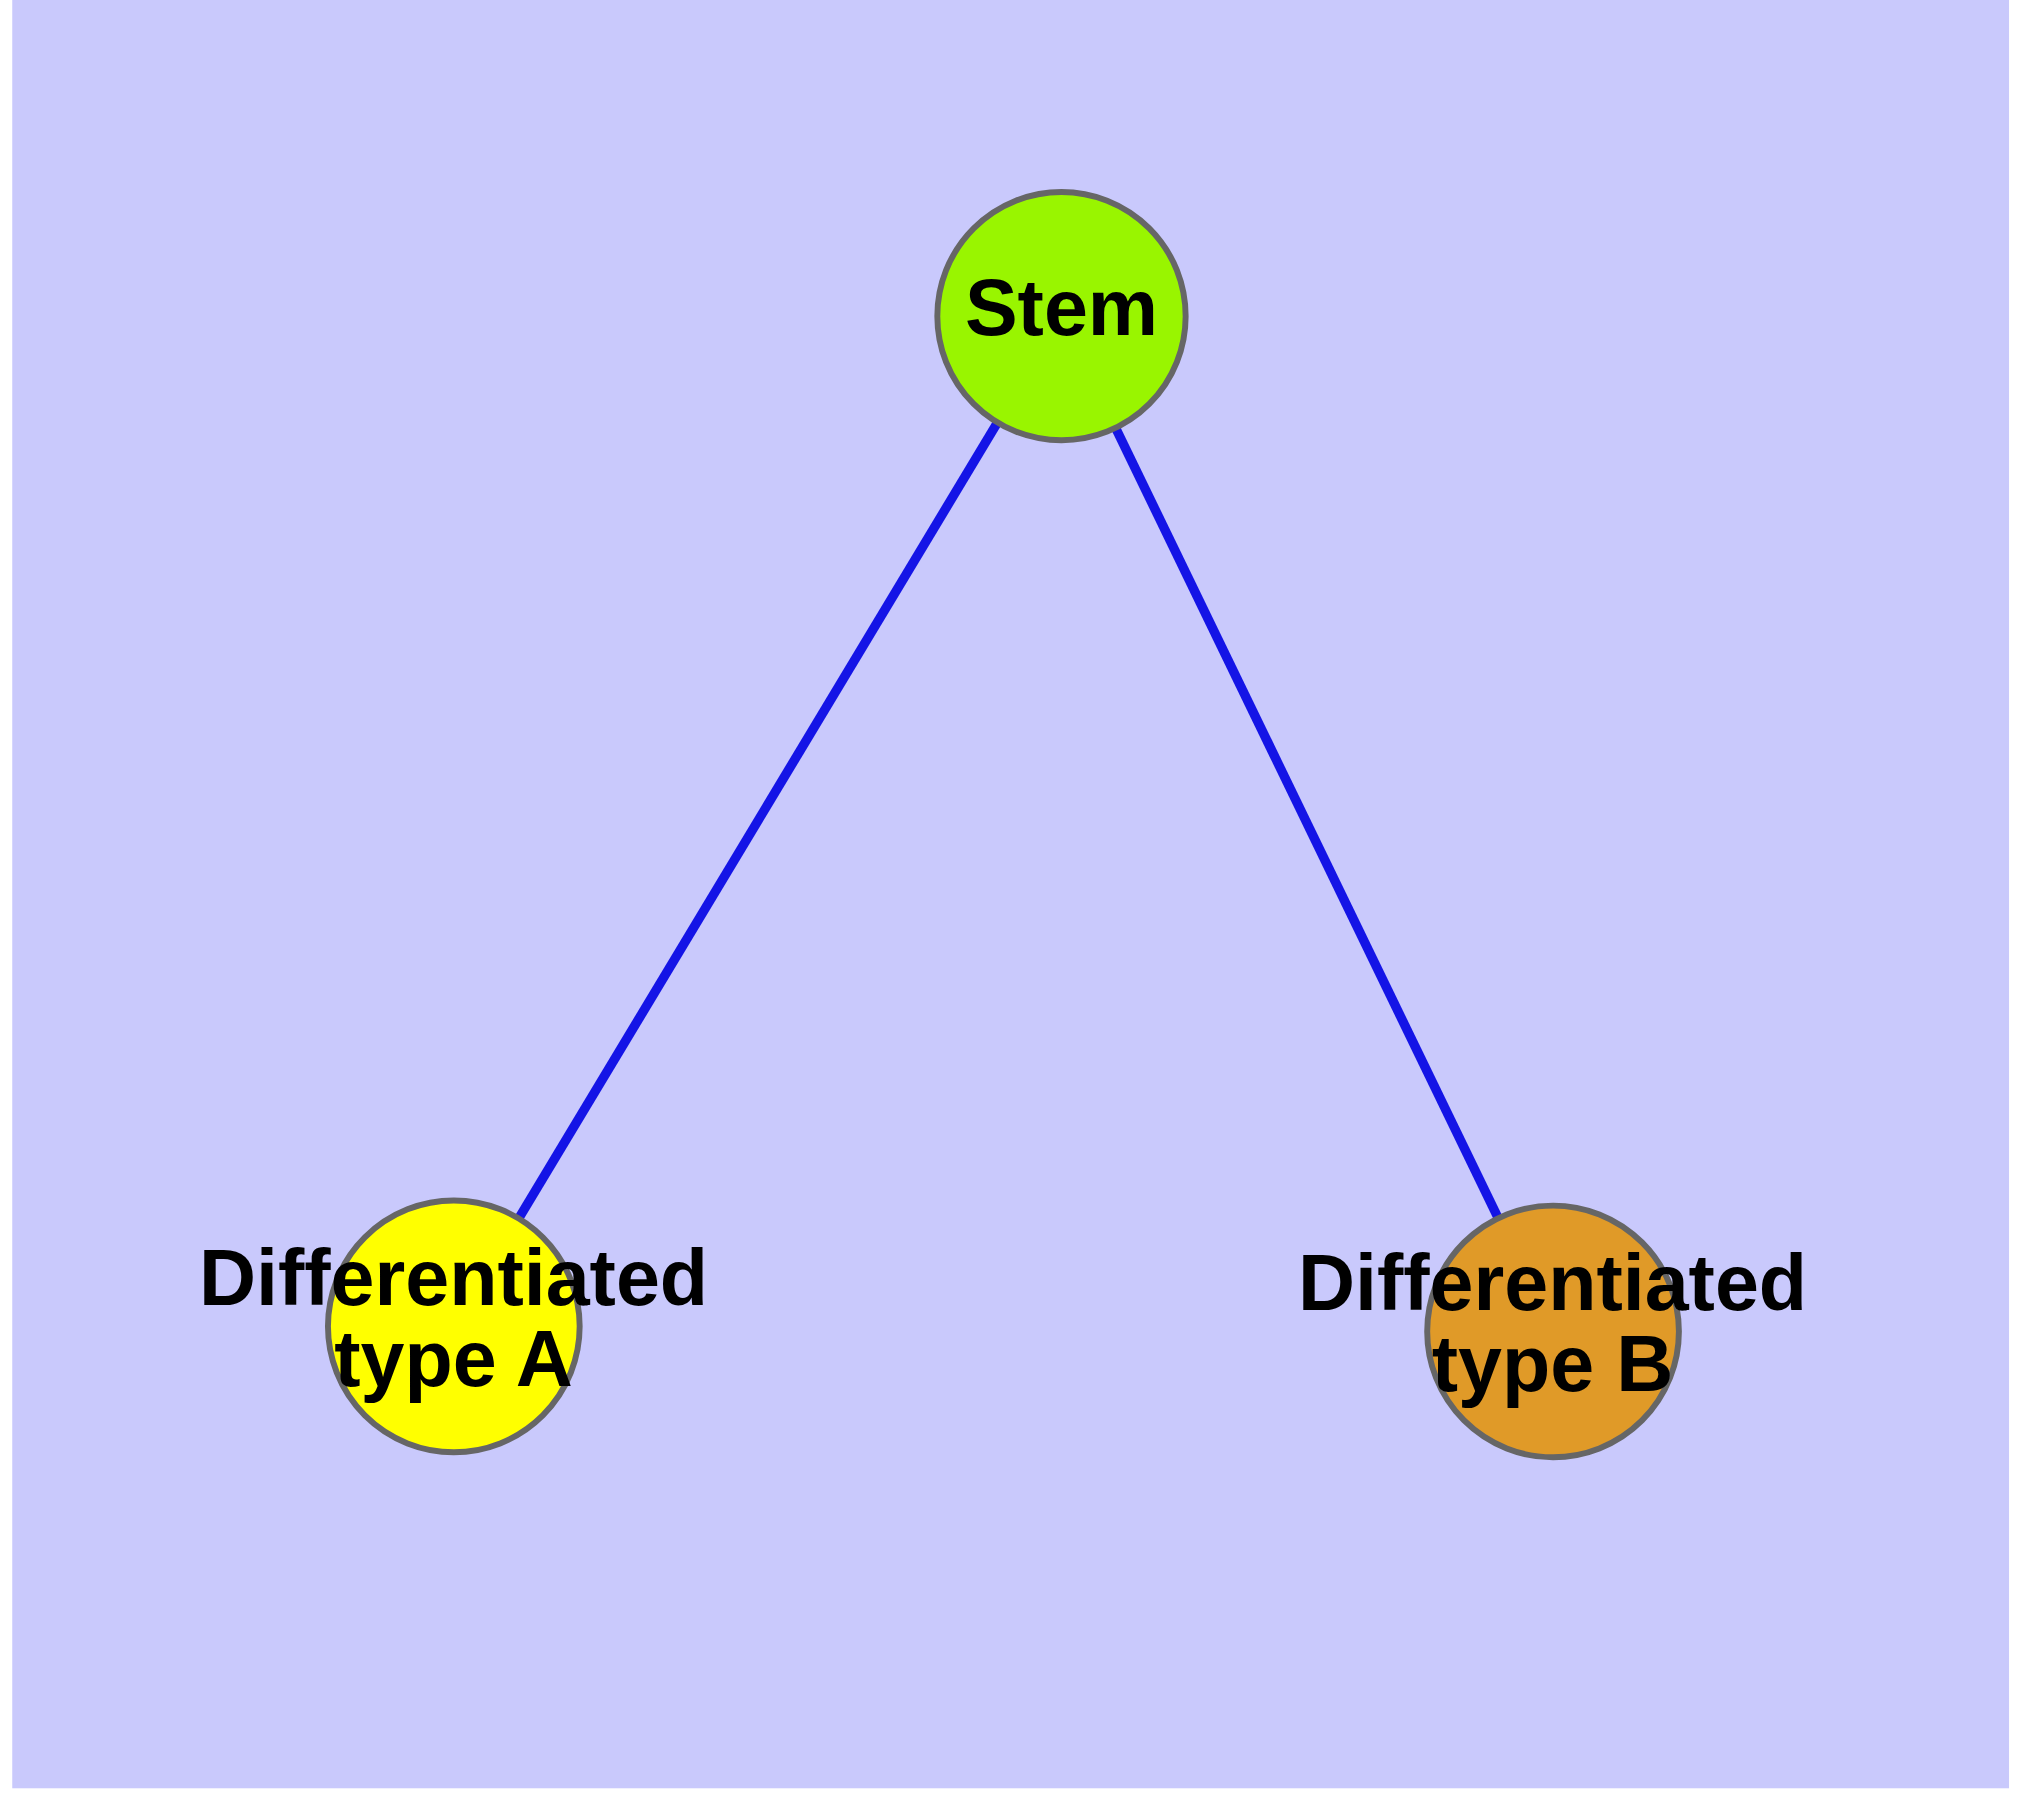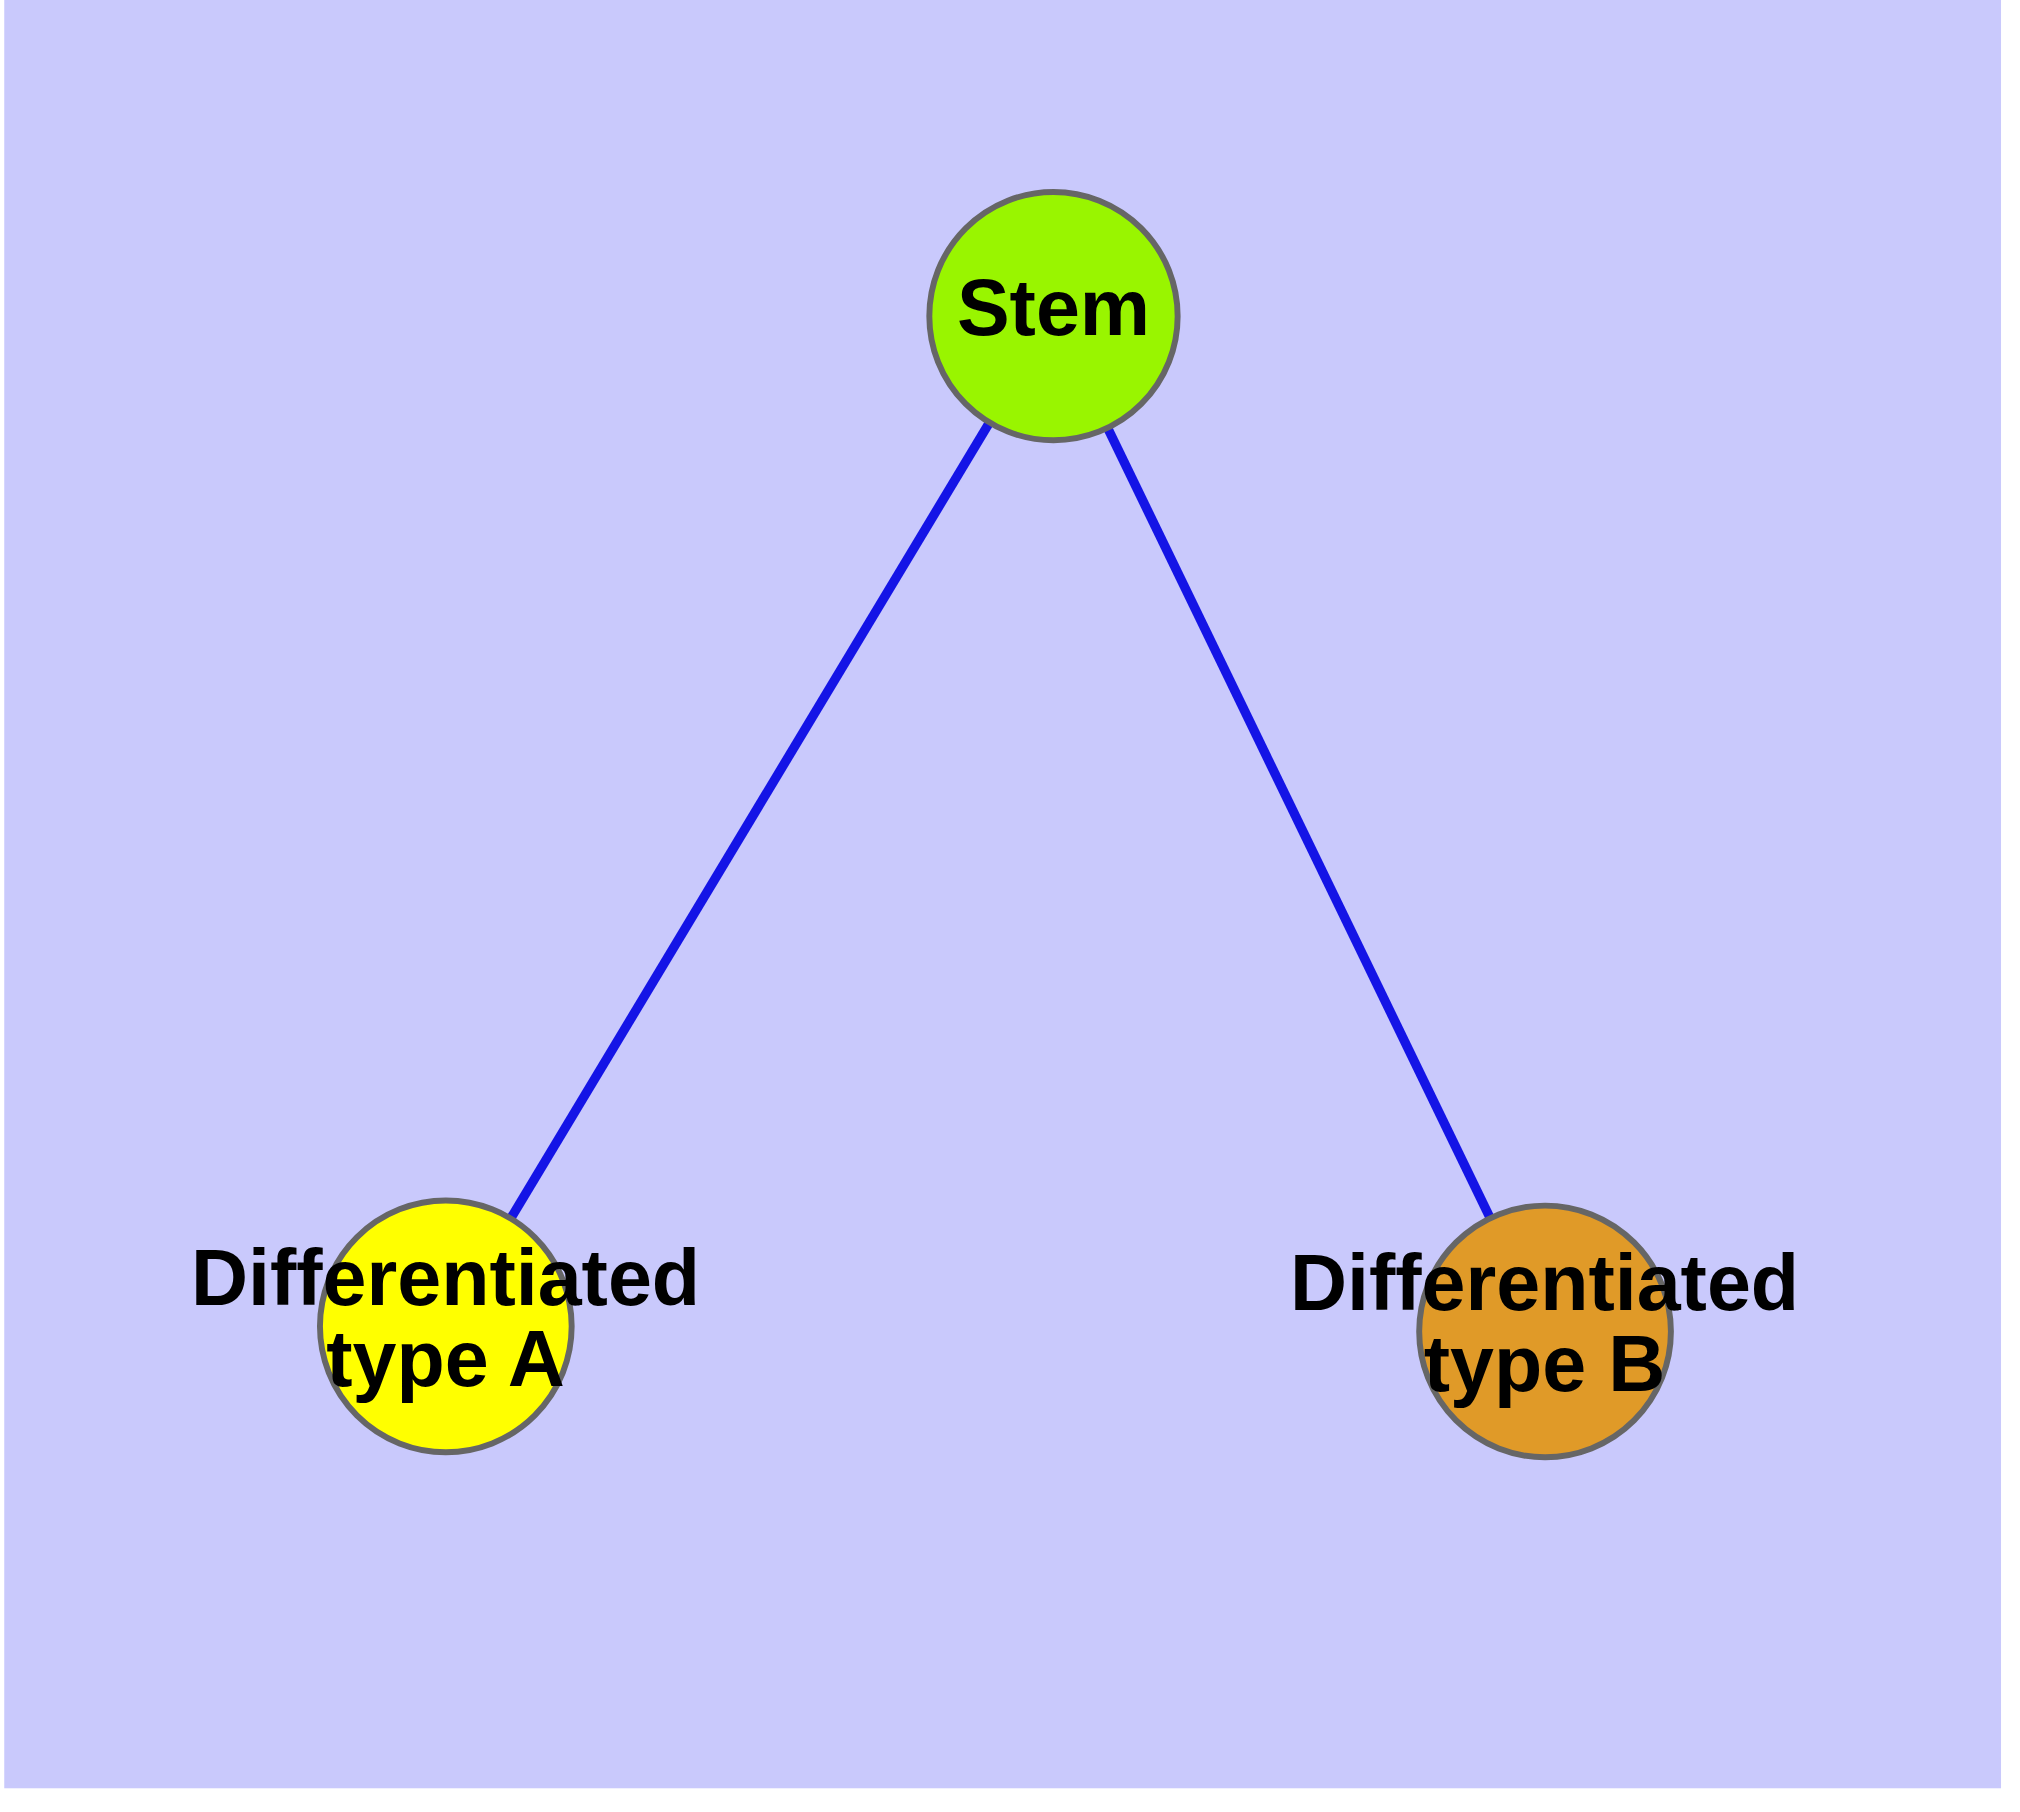--- a/index.html
+++ b/index.html
@@ -9,21 +9,21 @@
   }
   body {
     width: 2021px;
     height: 1812px;
     overflow: hidden;
     font-family: "Liberation Sans", sans-serif;
   }
 
   #graph-canvas {
     position: absolute;
-    left: 4px;
+    left: 12px;
     top: 0;
     width: 1957px;
     height: 1812px;
   }
 
   #graph-svg {
     position: absolute;
     left: 0;
     top: 0;
     display: block;

